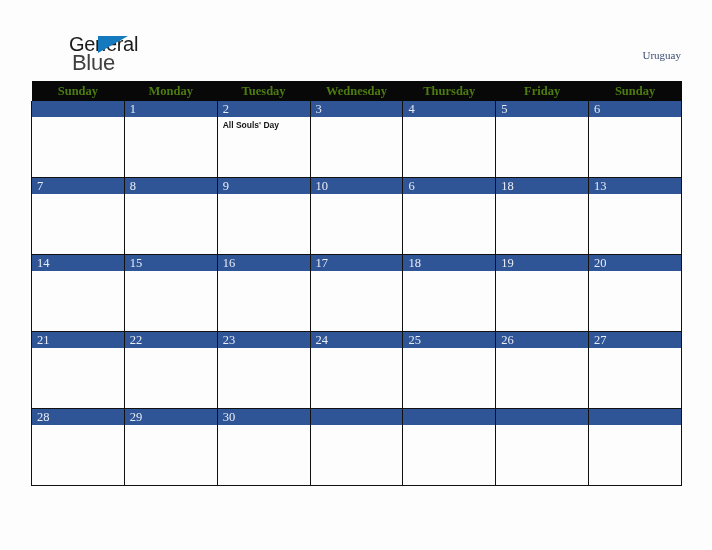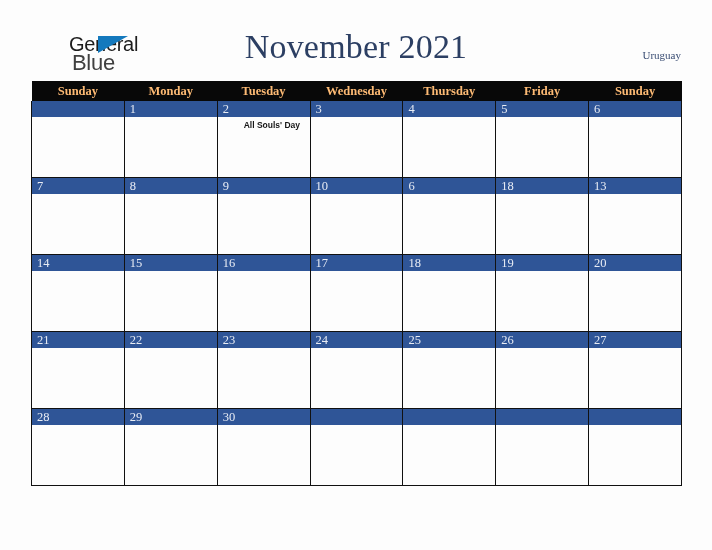--- a/index.html
+++ b/index.html
@@ -100,21 +100,21 @@
   .calendar {
     position: absolute;
     left: 31px;
     top: 81px;
     width: 651px;
     border-collapse: collapse;
     table-layout: fixed;
   }
   .calendar th {
     background: #080808;
-    color: #fdba74;
+    color: #4d7c0f;
     font-size: 12.5px;
     font-weight: bold;
     height: 16px;
     line-height: 20px;
     padding: 0;
     text-align: center;
     border: none;
   }
   .calendar td {
     padding: 0;
@@ -136,21 +136,20 @@
     line-height: 16px;
     height: 16px;
     padding: 0 0 0 5px;
     text-align: left;
     white-space: nowrap;
     overflow: hidden;
   }
   .events {
     display: block;
     padding: 3px 4px 0 5px;
-    margin-left: 21px;
   }
   .event {
     display: block;
     font-family: "Liberation Sans", "DejaVu Sans", sans-serif;
     font-size: 8.5px;
     line-height: 11px;
     font-weight: bold;
     color: #161616;
     white-space: nowrap;
     overflow: hidden;
@@ -162,21 +161,20 @@
 <div class="page">
 
   <div class="header">
 
     <div class="logo">
       <span class="logo-general">General</span>
       <span class="logo-triangle"></span>
       <span class="logo-blue">Blue</span>
     </div>
 
-    <div class="title">November 2021</div>
 
     <div class="country">Uruguay</div>
 
   </div>
 
   <table class="calendar">
     <thead>
       <tr>
         <th>Sunday</th>
         <th>Monday</th>

